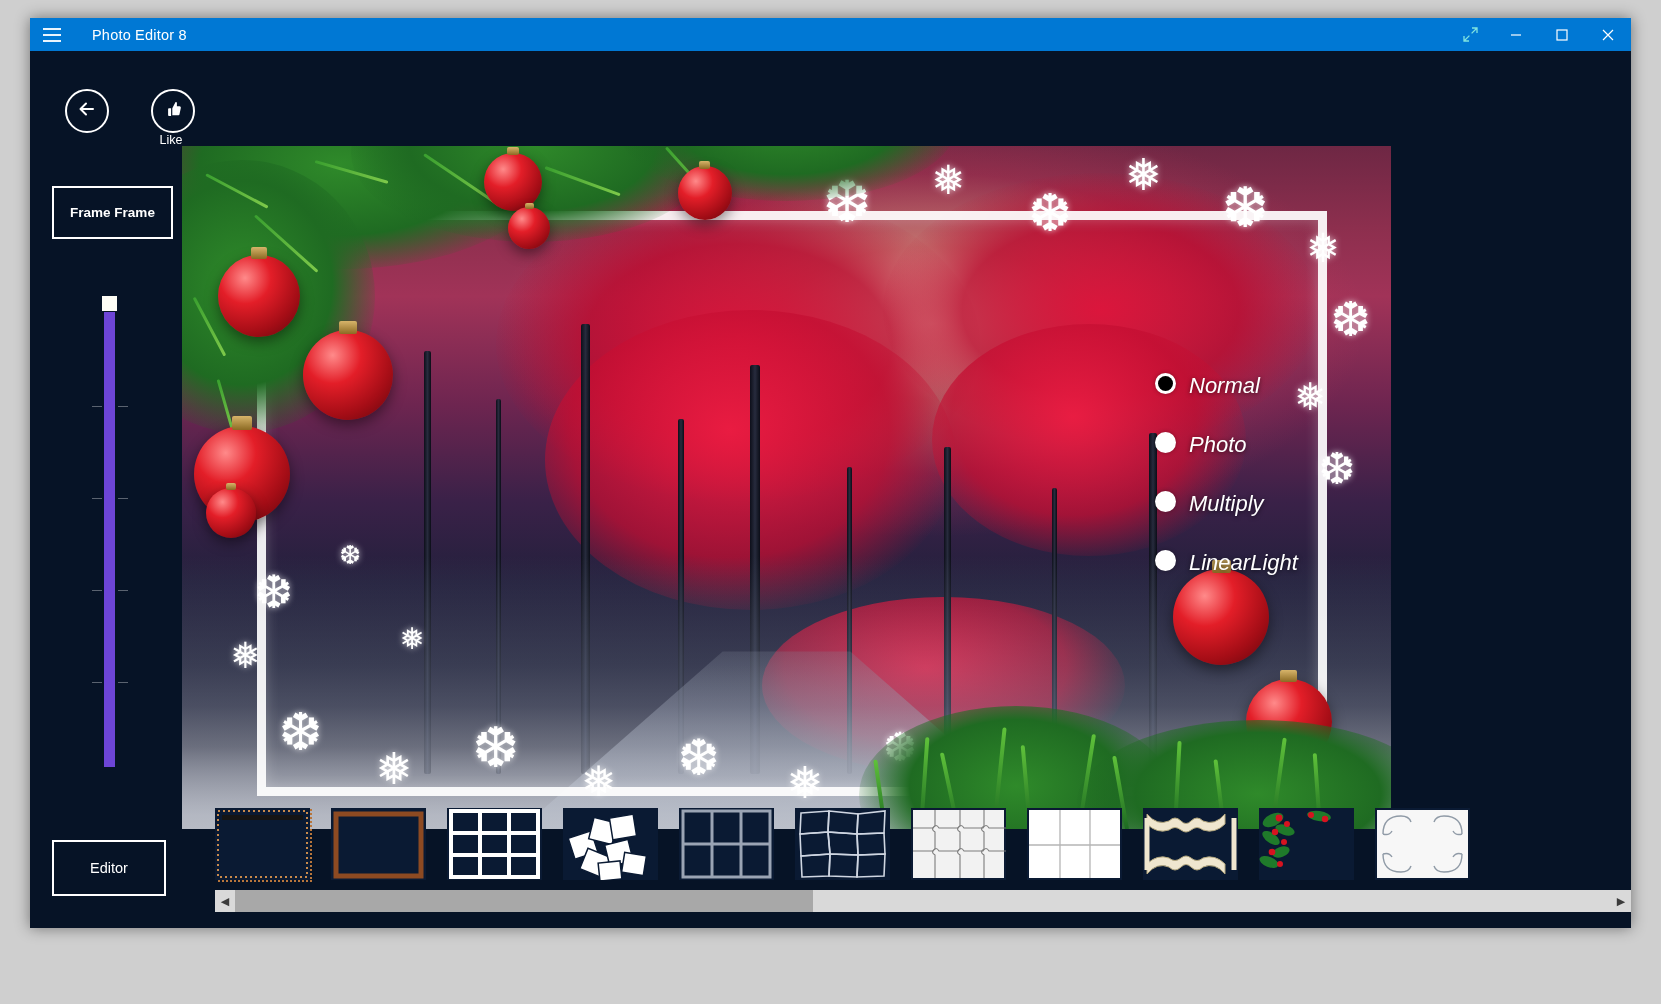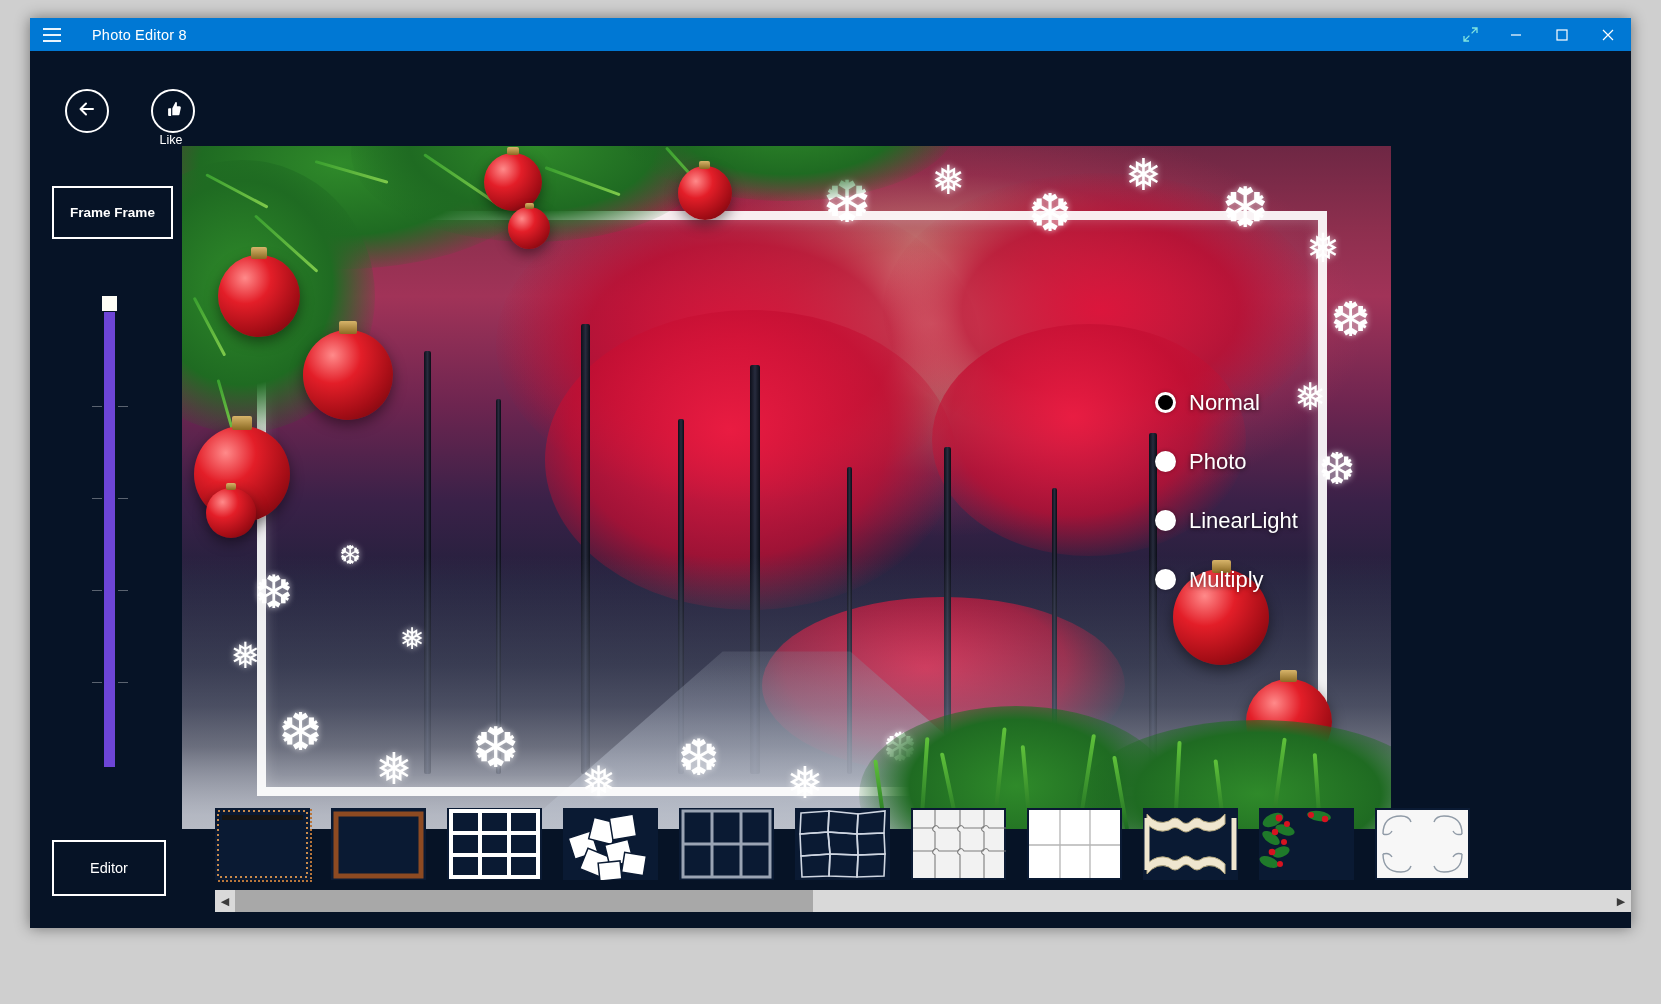--- a/index.html
+++ b/index.html
@@ -139,21 +139,21 @@
   }
   .flake{position:absolute;color:#ffffff;line-height:1;text-shadow:0 0 6px rgba(255,255,255,.75);}
   .grass{
     position:absolute;bottom:0;width:4px;border-radius:3px 3px 0 0;
     background:linear-gradient(to top,#1d6b22,#5fc23a);
     transform-origin:bottom center;
   }
   
   .blend-list{position:absolute;left:1125px;top:355px;width:300px;}
   .blend-row{
-    position:relative;height:59px;display:flex;align-items:center;cursor:pointer;
+    position:relative;height:59px;display:flex;align-items:flex-start;cursor:pointer;font-style:italic;
   }
   .radio{
     width:21px;height:21px;border-radius:50%;background:#ffffff;
     display:flex;align-items:center;justify-content:center;flex:0 0 auto;
     box-shadow:0 0 4px rgba(0,0,0,.3);
   }
   .radio.sel::after{content:"";width:15px;height:15px;border-radius:50%;background:#000000;}
   .blend-label{
     margin-left:13px;color:#ffffff;font-size:22px;
     text-shadow:0 1px 4px rgba(0,0,0,.6);
@@ -350,25 +350,25 @@
       <div class="blend-row">
         <div class="radio sel"></div>
         <div class="blend-label">Normal</div>
       </div>
       <div class="blend-row">
         <div class="radio"></div>
         <div class="blend-label">Photo</div>
       </div>
       <div class="blend-row">
         <div class="radio"></div>
-        <div class="blend-label">LinearLight</div>
+        <div class="blend-label">Multiply</div>
       </div>
       <div class="blend-row">
         <div class="radio"></div>
-        <div class="blend-label">Multiply</div>
+        <div class="blend-label">LinearLight</div>
       </div>
     </div>
 
     <div class="thumbstrip">
 
       <div class="thumb sel">
         <svg width="95" height="72" viewBox="0 0 95 72">
           <rect x="3" y="3" width="89" height="66" fill="#0a1a33" stroke="#c98a4b" stroke-width="2" stroke-dasharray="2 3"></rect>
           <rect x="7" y="7" width="81" height="5" fill="#151515"></rect>
         </svg>

